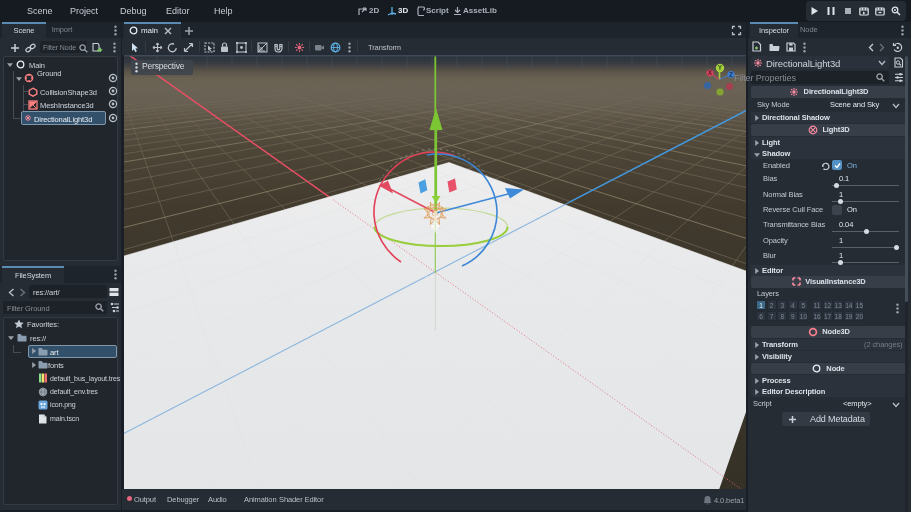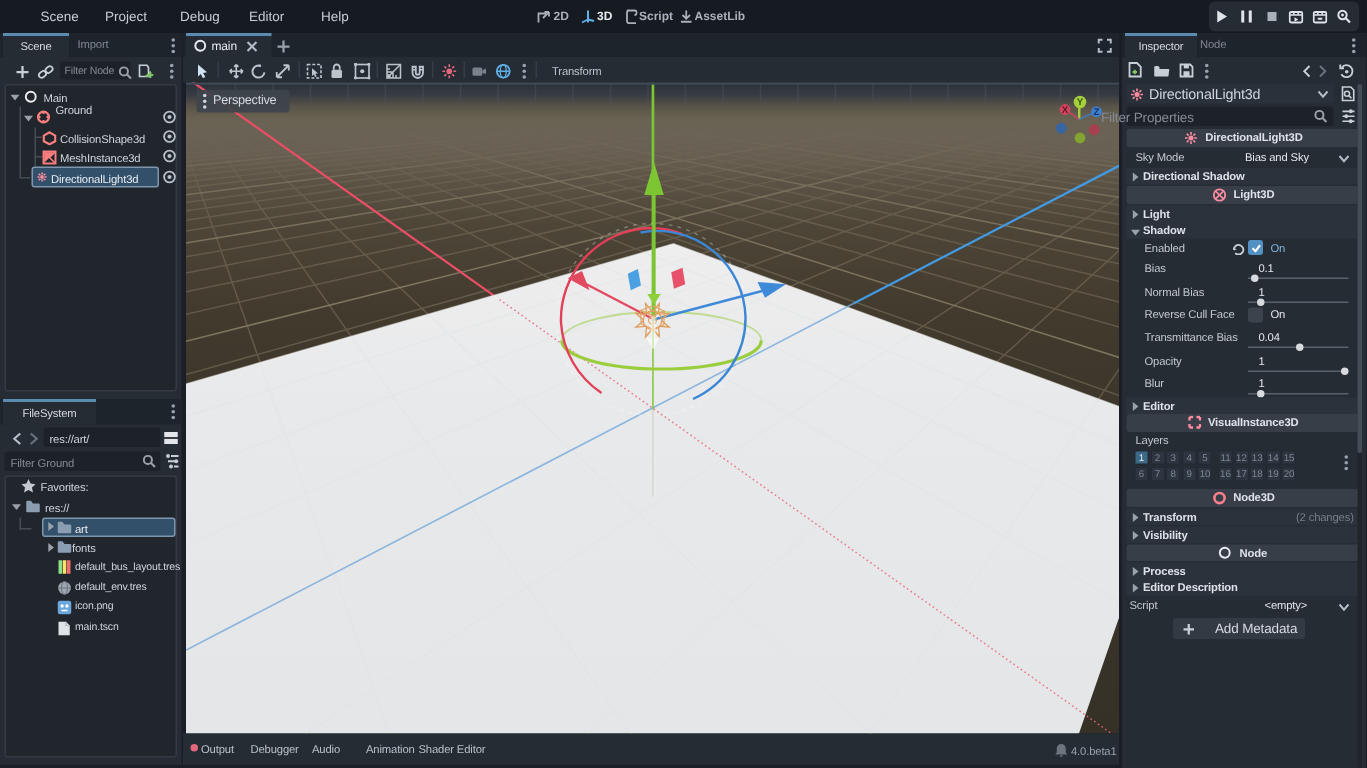--- a/index.html
+++ b/index.html
@@ -546,21 +546,21 @@
     <line x1="7.2" y1="5.0" x2="9.0" y2="5.0" stroke="#fc8ba0" stroke-width="1.1"></line>
     <line x1="6.55563517279716" y1="6.555634664423607" x2="7.828427586903928" y2="7.828426662588377" stroke="#fc8ba0" stroke-width="1.1"></line>
     <line x1="5.0000007189487725" y1="7.199999999999882" x2="5.000001307179586" y2="8.999999999999787" stroke="#fc8ba0" stroke-width="1.1"></line>
     <line x1="3.44436584395011" y1="6.555635681170545" x2="2.1715742617274736" y2="7.828428511219174" stroke="#fc8ba0" stroke-width="1.1"></line>
     <line x1="2.8000000000004697" y1="5.000001437897545" x2="1.0000000000008544" y2="5.000002614359173" stroke="#fc8ba0" stroke-width="1.1"></line>
     <line x1="3.4443638104562337" y1="3.4443663523239954" x2="2.1715705644658794" y2="2.1715751860436283" stroke="#fc8ba0" stroke-width="1.1"></line>
     <line x1="4.999997843153684" y1="2.800000000001057" x2="4.999996078461243" y2="1.0000000000019225" stroke="#fc8ba0" stroke-width="1.1"></line>
     <line x1="6.555633139301955" y1="3.4443633020831803" x2="7.828423889639917" y2="2.171569640151237" stroke="#fc8ba0" stroke-width="1.1"></line>
   </svg>
 <div class="lbl" style="left:757px;top:100px">Sky Mode</div>
-<div class="val" style="left:830px;top:100px">Bias and Sky</div>
+<div class="val" style="left:830px;top:100px">Scene and Sky</div>
 <svg class="abs" style="left:892px;top:103px" width="8" height="6" viewBox="0 0 8 6">
     <path d="M1 1L4 4.5L7 1" stroke="#b6bdc6" stroke-width="1.3" fill="none"></path>
   </svg>
 <div class="sect" style="left:751px;top:112px;width:156px;height:11px;line-height:11px;padding-left:11px">Directional Shadow</div>
 <svg class="abs" style="left:754px;top:114px" width="6" height="8" viewBox="0 0 6 8">
     <path d="M1.2 1L5 4L1.2 7Z" fill="#9aa1aa"></path>
   </svg>
 <div class="cat" style="left:751px;top:124px;width:156px;height:11.5px;line-height:11.5px"><span style="margin-left:14px">Light3D</span></div>
 <svg class="abs" style="left:808px;top:125px" width="10" height="10" viewBox="0 0 10 10">
     <circle cx="5" cy="5" r="3.8" fill="none" stroke="#fc8ba0" stroke-width="1.2"></circle>

